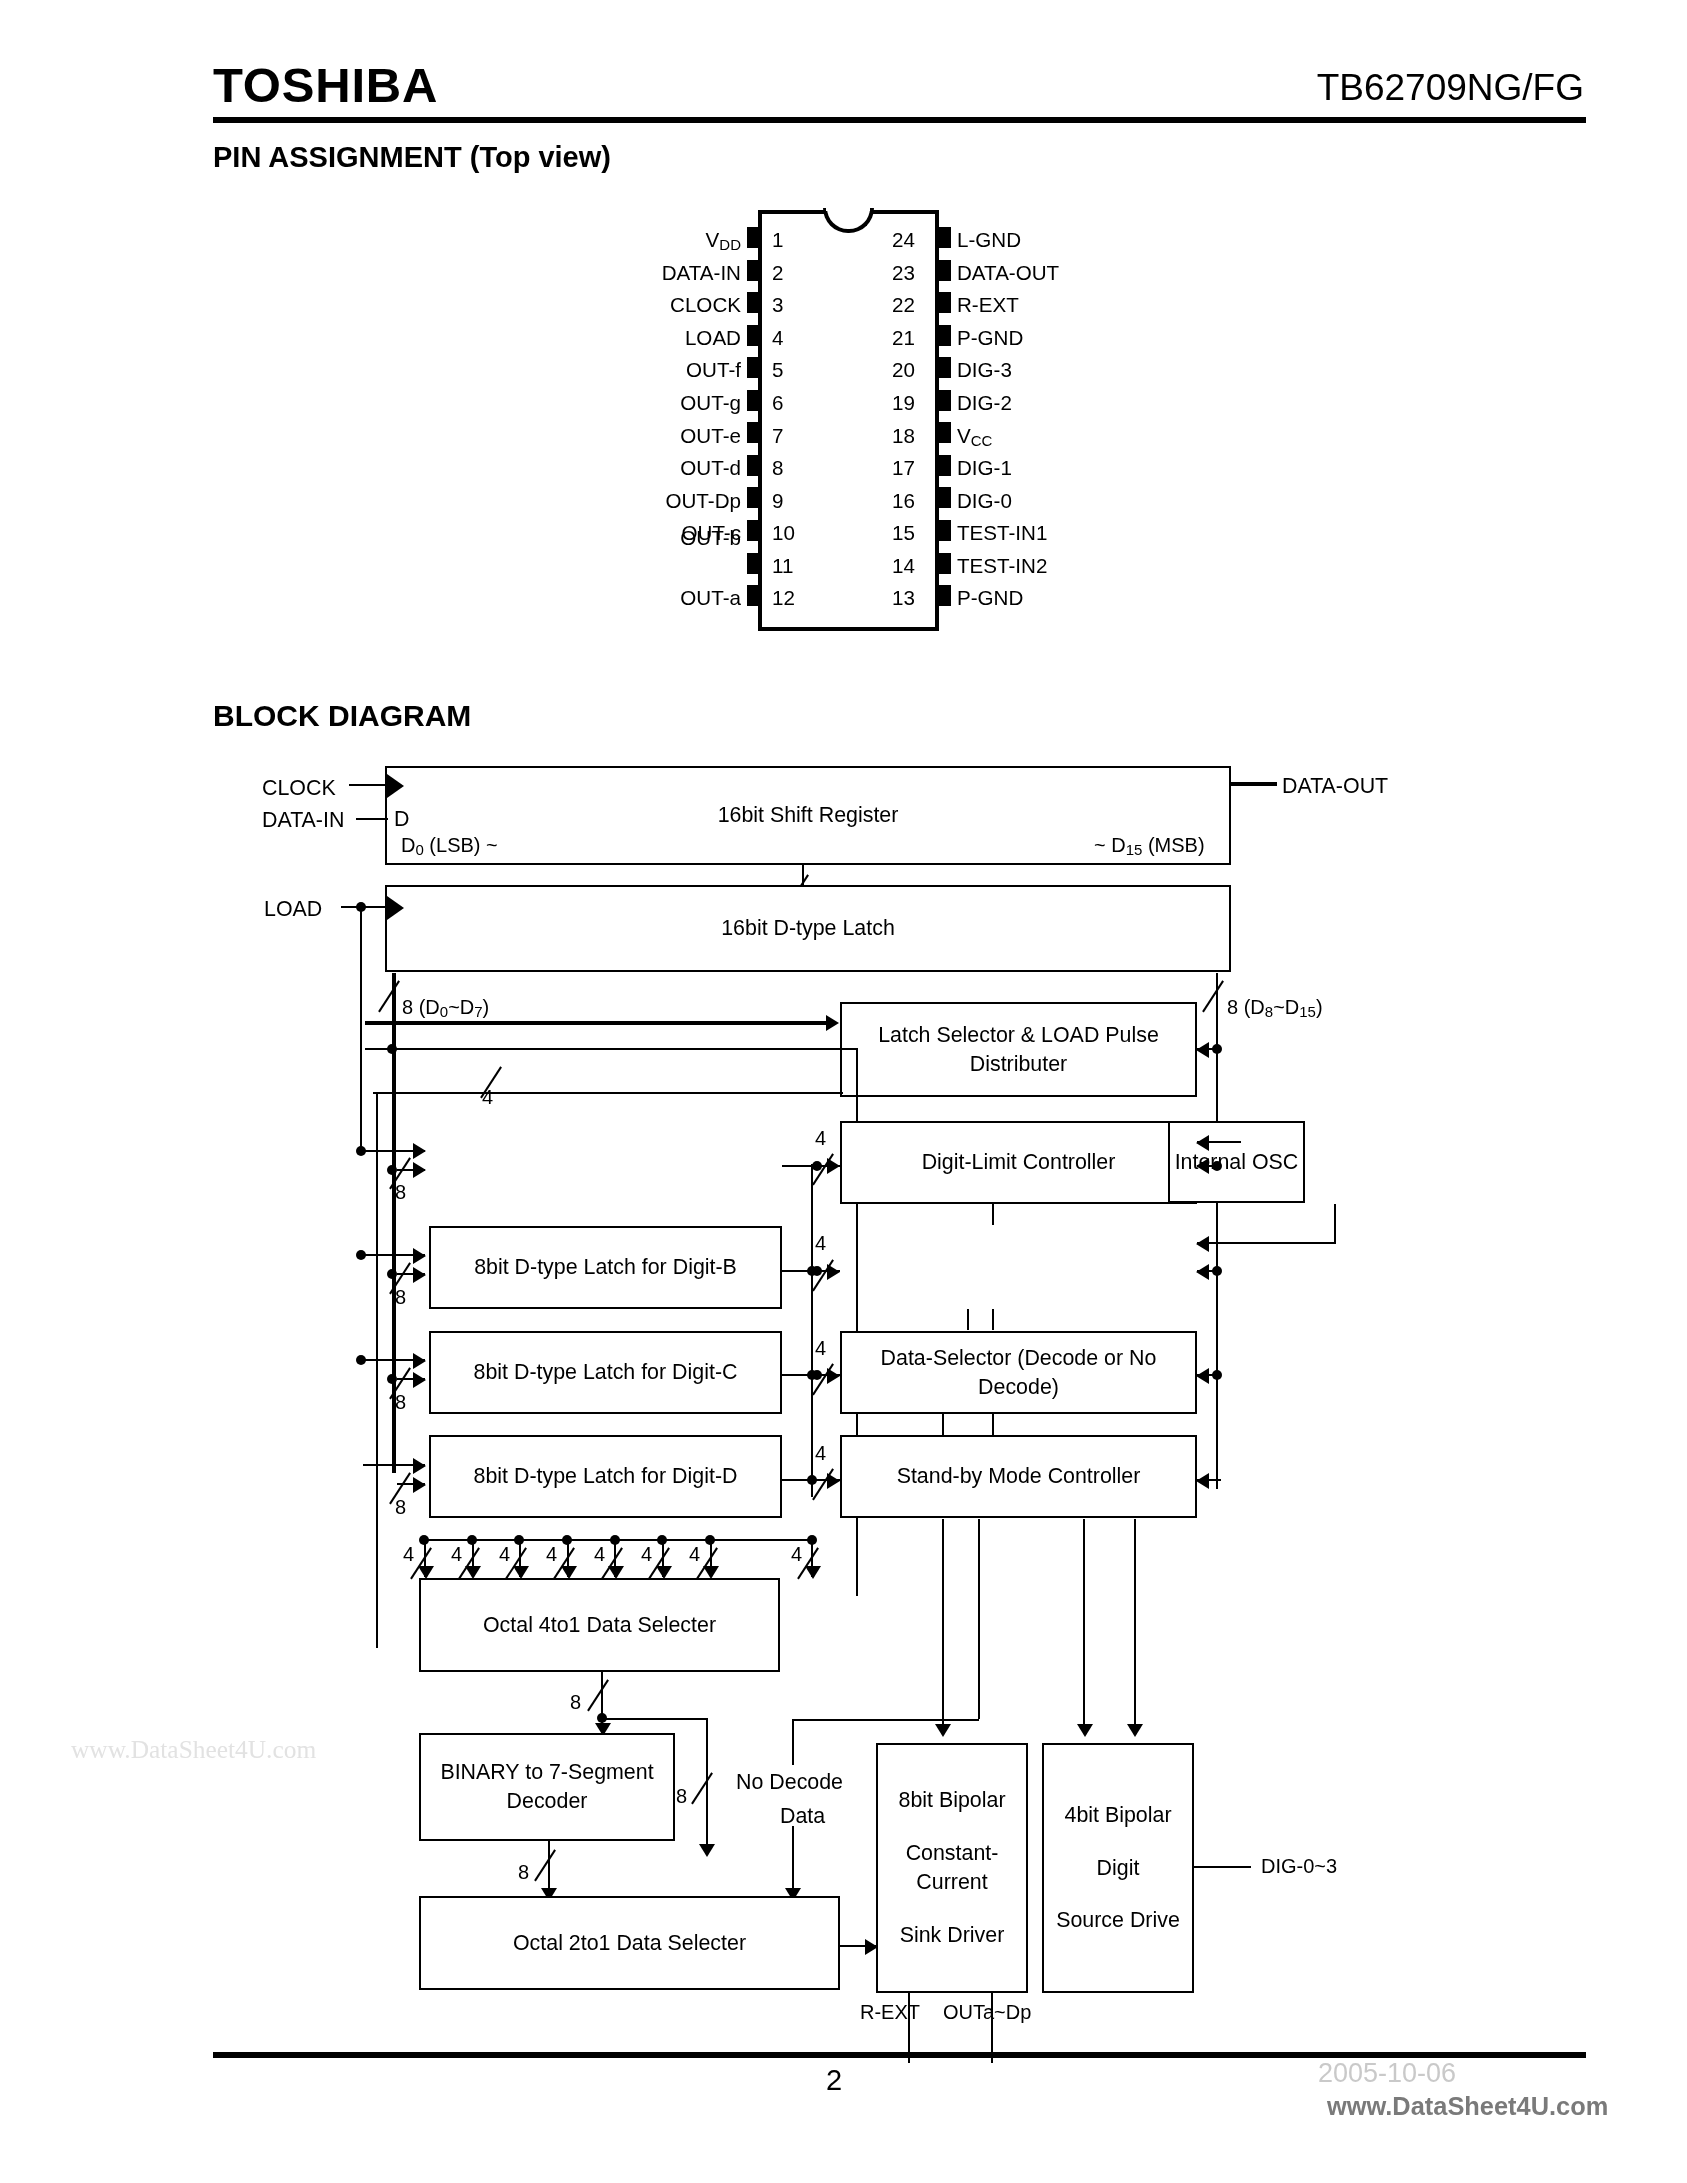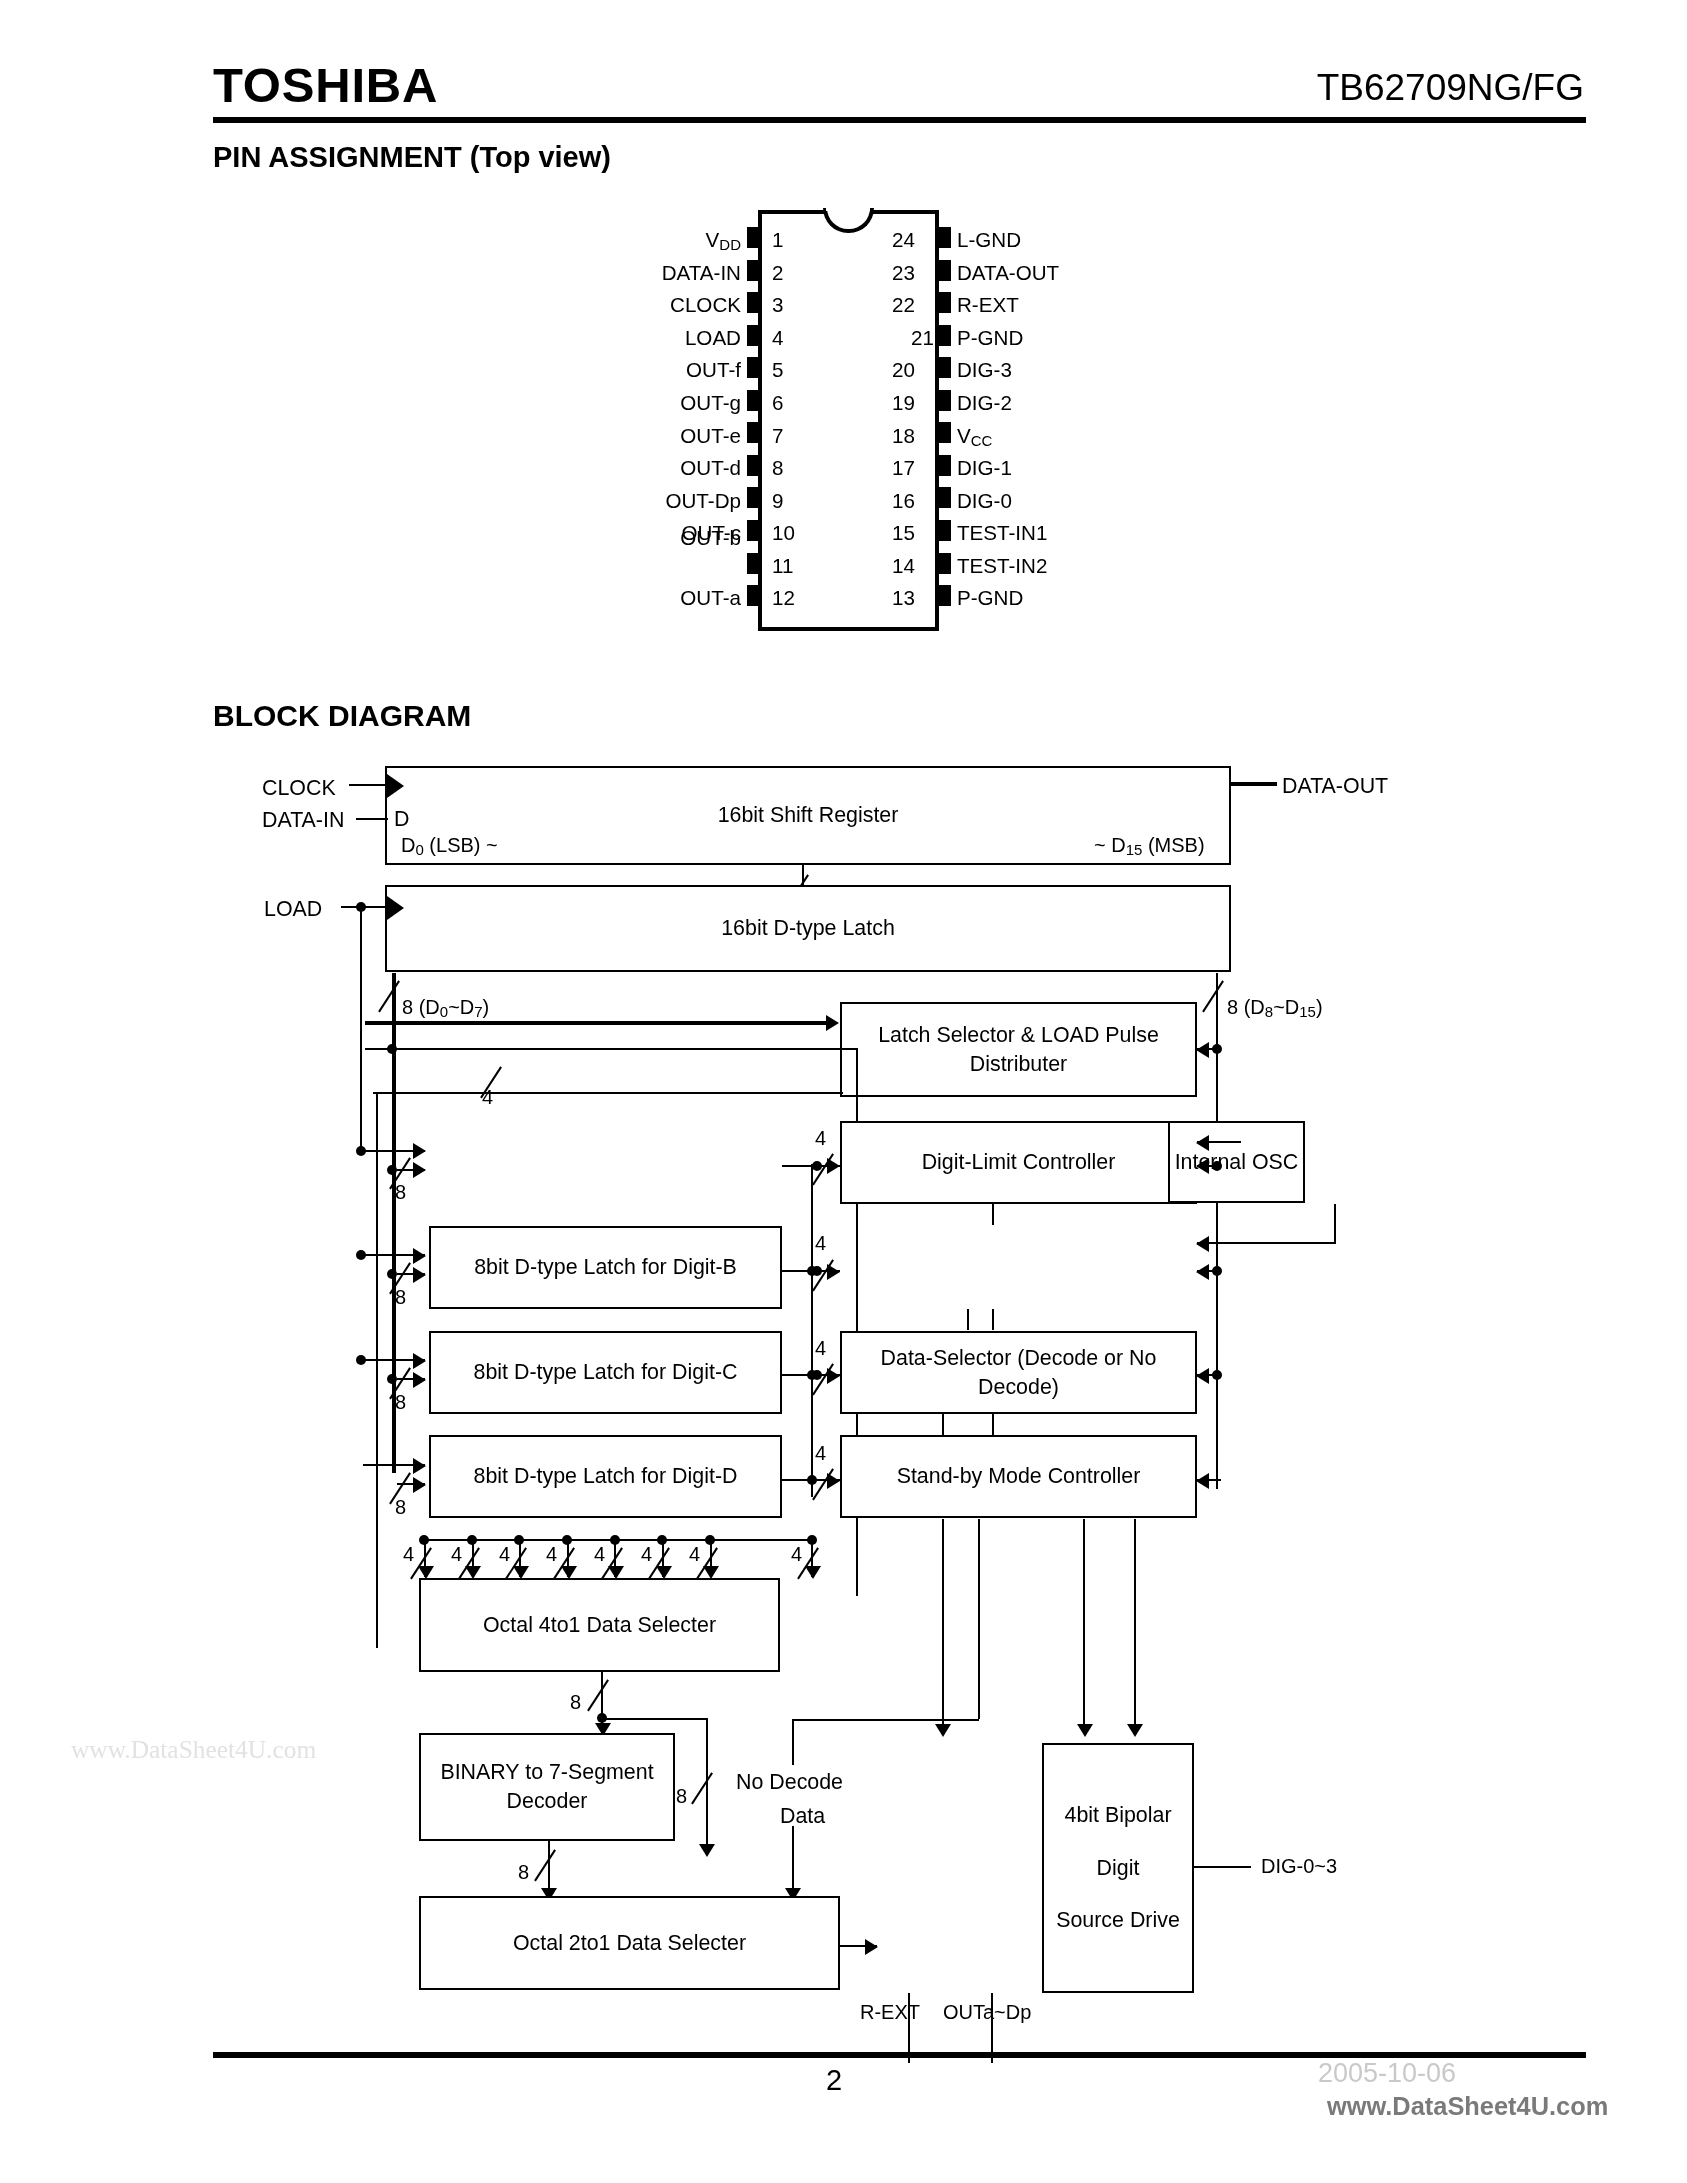--- a/index.html
+++ b/index.html
@@ -115,21 +115,21 @@
       <div class="pin-pad" style="left: 938px; top: 227px;"></div>
       <div class="pin-num" style="left: 892px; top: 230px;">24</div>
       <div class="pin-lbl" style="left: 957px; top: 230px;">L-GND</div>
       <div class="pin-pad" style="left: 938px; top: 260px;"></div>
       <div class="pin-num" style="left: 892px; top: 263px;">23</div>
       <div class="pin-lbl" style="left: 957px; top: 263px;">DATA-OUT</div>
       <div class="pin-pad" style="left: 938px; top: 292px;"></div>
       <div class="pin-num" style="left: 892px; top: 295px;">22</div>
       <div class="pin-lbl" style="left: 957px; top: 295px;">R-EXT</div>
       <div class="pin-pad" style="left: 938px; top: 325px;"></div>
-      <div class="pin-num" style="left: 892px; top: 328px; margin-left: 19px;">21</div>
+      <div class="pin-num" style="left: 892px; top: 328px;">21</div>
       <div class="pin-lbl" style="left: 957px; top: 328px;">P-GND</div>
       <div class="pin-pad" style="left: 938px; top: 357px;"></div>
       <div class="pin-num" style="left: 892px; top: 360px;">20</div>
       <div class="pin-lbl" style="left: 957px; top: 360px;">DIG-3</div>
       <div class="pin-pad" style="left: 938px; top: 390px;"></div>
       <div class="pin-num" style="left: 892px; top: 393px;">19</div>
       <div class="pin-lbl" style="left: 957px; top: 393px;">DIG-2</div>
       <div class="pin-pad" style="left: 938px; top: 422px;"></div>
       <div class="pin-num" style="left: 892px; top: 426px;">18</div>
       <div class="pin-lbl" style="left: 957px; top: 426px;">V<span class="sub">CC</span></div>
@@ -389,20 +389,25 @@
   <div class="hl" style="left:792px;top:1719px;width:187px;"></div>
   <div class="vl" style="left:792px;top:1826px;height:68px;"></div>
   <div class="arrow-d" style="left:785px;top:1888px;"></div>
 
   <div class="bx" style="left:419px;top:1896px;width:421px;height:94px;">
     <span>Octal 2to1 Data Selecter</span>
   </div>
   <div class="hl" style="left:840px;top:1945px;width:37px;"></div>
   <div class="arrow-r" style="left:865px;top:1939px;"></div>
 
+  <div class="bx multi" style="left:876px;top:1743px;width:152px;height:250px;">
+    <span style="margin-bottom:24px;">8bit Bipolar</span>
+    <span style="margin-bottom:24px;">Constant-Current</span>
+    <span>Sink Driver</span>
+  </div>
   <div class="bx multi" style="left:1042px;top:1743px;width:152px;height:250px;">
     <span style="margin-bottom:24px;">4bit Bipolar</span>
     <span style="margin-bottom:24px;">Digit</span>
     <span>Source Drive</span>
   </div>
 
   <div class="vl" style="left:942px;top:1519px;height:210px;"></div>
   <div class="arrow-d" style="left:935px;top:1724px;"></div>
   <div class="vl" style="left:978px;top:1519px;height:200px;"></div>
   <div class="vl" style="left:1083px;top:1519px;height:210px;"></div>

